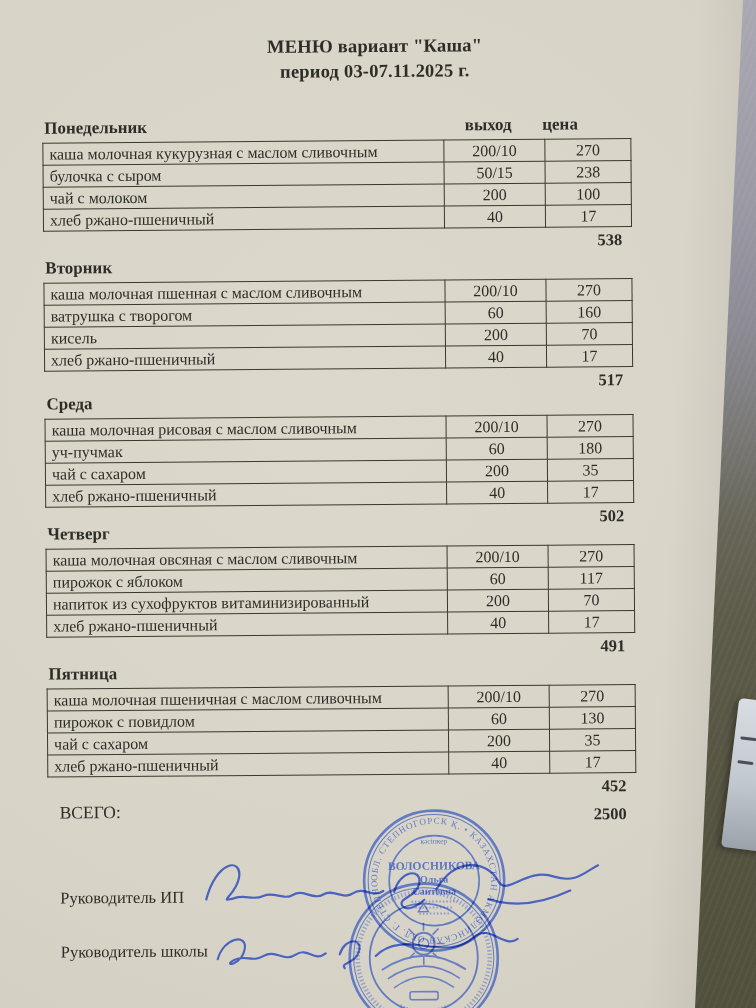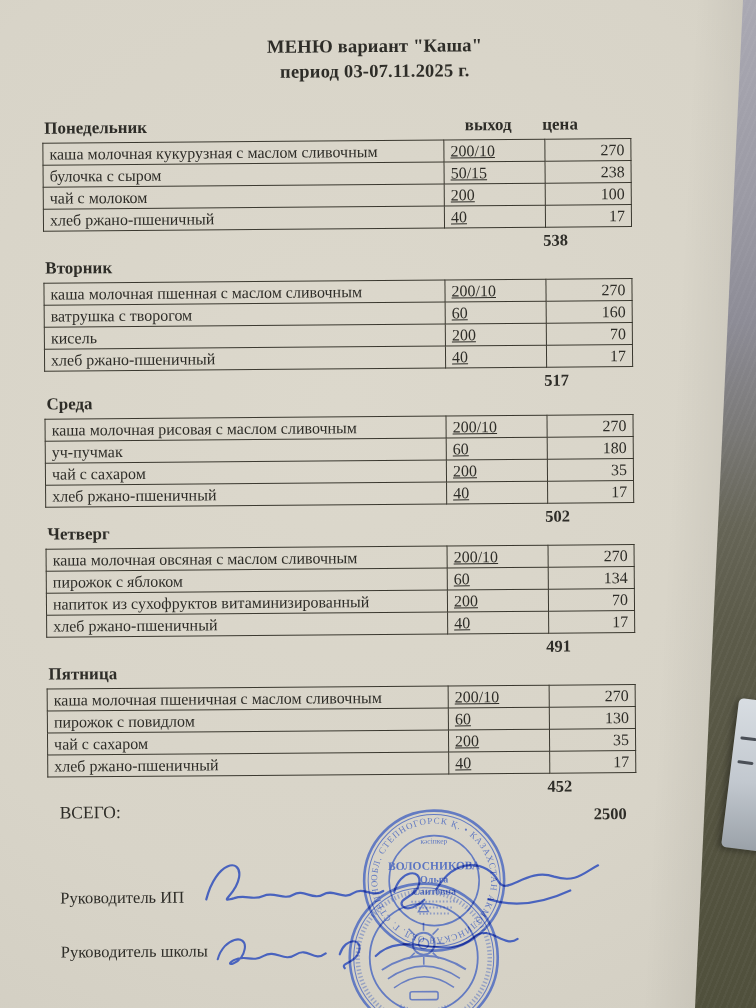--- a/index.html
+++ b/index.html
@@ -34,23 +34,23 @@
   }
   .title{position:absolute;top:34px;left:0;width:756px;text-align:center;font-weight:700;font-size:18.5px;line-height:25px;letter-spacing:.2px;}
   .day{position:absolute;left:0;width:756px;height:140px;}
   .day-label{position:absolute;top:0;left:47px;font-weight:700;font-size:17px;}
   .col-head{position:absolute;top:0;font-weight:700;font-size:17px;}
   .col-head.out{left:441px;width:100px;text-align:center;}
   .col-head.price{left:545px;width:85px;padding-right:8px;box-sizing:border-box;}
   .menu-table{position:absolute;top:24px;left:45px;border-collapse:collapse;table-layout:fixed;width:585px;}
   .menu-table td{border:1.6px solid #3a382f;padding:0 6px;height:21px;font-size:16px;line-height:21px;white-space:nowrap;overflow:hidden;box-sizing:content-box;}
   td.c-name{width:388px;}
-  td.c-out{width:88px;text-align:left;text-decoration:underline;}
-  td.c-price{width:73px;text-align:right;}
-  .day-total{position:absolute;top:116px;left:545px;width:85px;text-align:left;padding-right:6px;box-sizing:border-box;font-weight:700;font-size:16.5px;}
+  td.c-out{width:88px;text-align:center;}
+  td.c-price{width:73px;text-align:center;}
+  .day-total{position:absolute;top:116px;left:545px;width:85px;text-align:right;padding-right:6px;box-sizing:border-box;font-weight:700;font-size:16.5px;}
   .grand-label{position:absolute;top:800px;left:57px;font-weight:400;font-size:17.5px;}
   .grand-value{position:absolute;top:806px;left:545px;width:85px;text-align:right;padding-right:6px;box-sizing:border-box;font-weight:700;font-size:16.5px;}
   .sig-label{position:absolute;left:57px;font-size:16.5px;}
   .sig-label.ip{top:886px;}
   .sig-label.school{top:940px;}
   .ink{position:absolute;mix-blend-mode:multiply;}
   .stamp{position:absolute;mix-blend-mode:multiply;opacity:.88;}
 </style>
 </head>
 <body>
@@ -165,21 +165,21 @@
       <table class="menu-table">
           <tbody>
         <tr>
           <td class="c-name">каша молочная овсяная с маслом сливочным</td>
           <td class="c-out">200/10</td>
           <td class="c-price">270</td>
         </tr>
         <tr>
           <td class="c-name">пирожок с яблоком</td>
           <td class="c-out">60</td>
-          <td class="c-price">134</td>
+          <td class="c-price">117</td>
         </tr>
         <tr>
           <td class="c-name">напиток из сухофруктов витаминизированный</td>
           <td class="c-out">200</td>
           <td class="c-price">70</td>
         </tr>
         <tr>
           <td class="c-name">хлеб ржано-пшеничный</td>
           <td class="c-out">40</td>
           <td class="c-price">17</td>

